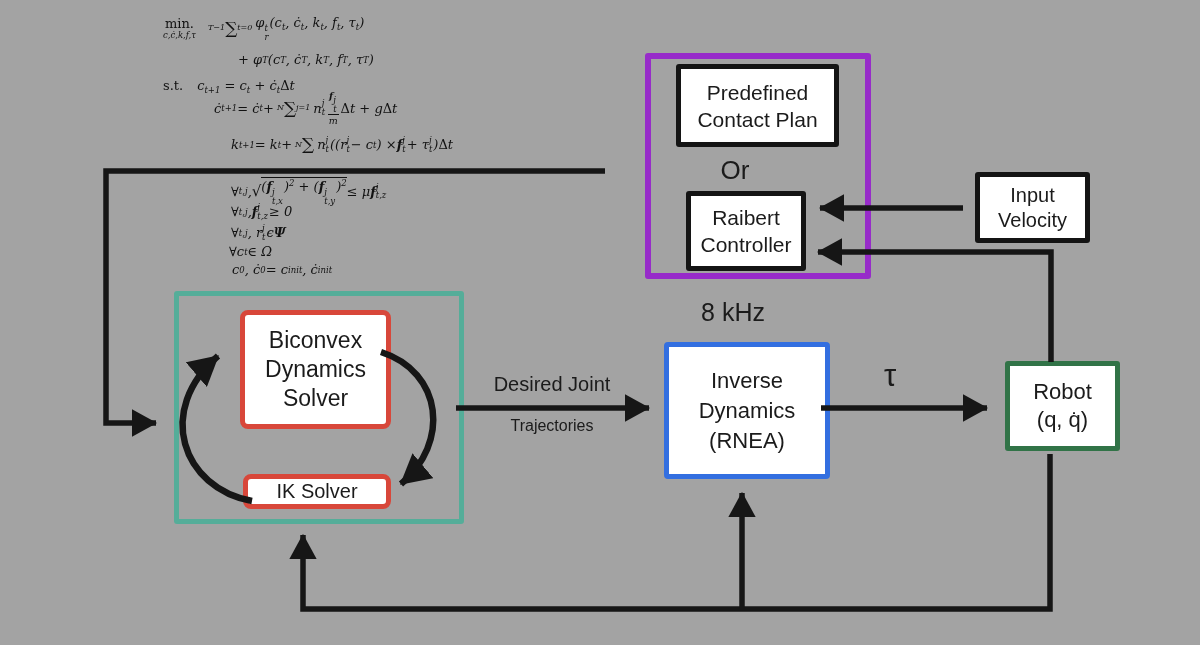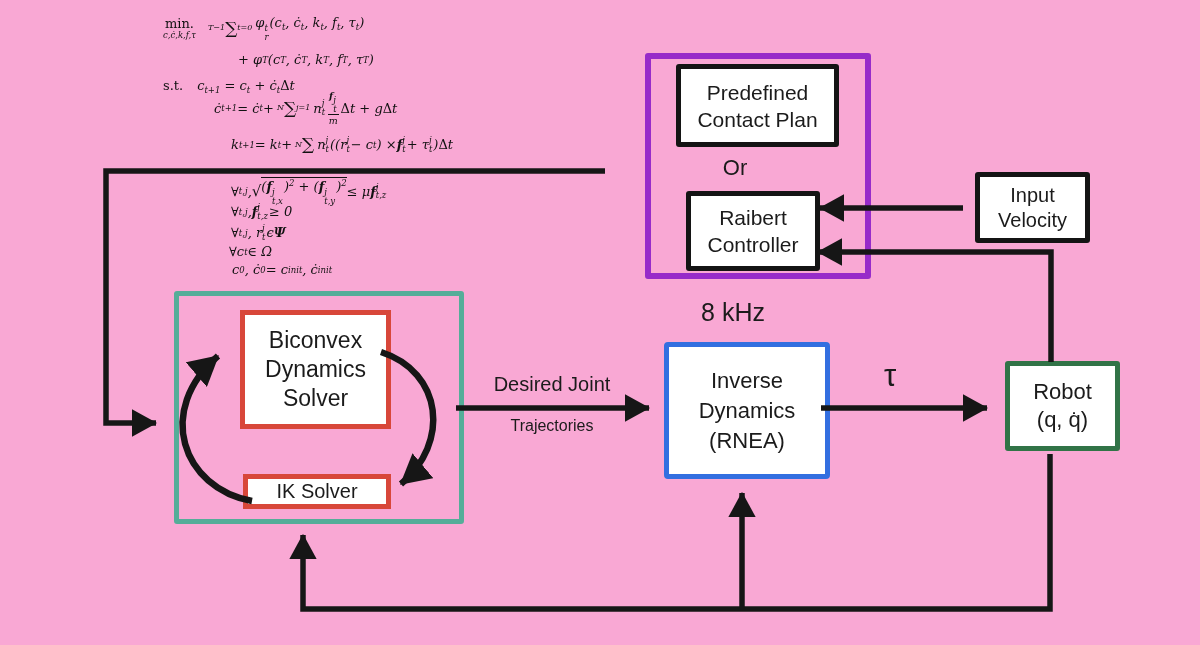--- a/index.html
+++ b/index.html
@@ -1,31 +1,31 @@
 <!DOCTYPE html>
 <html style="--c-black: #161616; --c-purple: #972bc9; --c-teal: #55ad99; --c-red: #d8473a; --c-blue: #336fe0; --c-green: #317347;"><head>
 <meta charset="utf-8">
 <style>
   html,body{margin:0;padding:0;background:#fff;}
-  #canvas{position:relative;width:1200px;height:645px;background:#f9a8d4;overflow:hidden;
+  #canvas{position:relative;width:1200px;height:645px;background:#a3a3a3;overflow:hidden;
           font-family:"Liberation Sans",sans-serif;color:#1b1b1b;}
 
   
   svg.connectors{position:absolute;left:0;top:0;pointer-events:none;}
   .conn{stroke:var(--c-black,#161616);stroke-width:5.5;fill:none;stroke-linejoin:miter;}
   .conn.cycle{stroke-width:6.5;}
 
   
   .dbox{position:absolute;box-sizing:border-box;background:#fff;display:flex;flex-direction:column;
         align-items:center;justify-content:center;text-align:center;margin-left:12px;}
   .blackb{border:5px solid #141414;border-radius:3px;}
 
   .purple-frame{border:6px solid var(--c-purple,#972bc9);border-radius:3px;background:transparent;}
   .teal-frame{border:5px solid var(--c-teal,#55ad99);border-radius:3px;background:transparent;}
-  .redb{border:5px solid var(--c-red,#d8473a);border-radius:0;}
+  .redb{border:5px solid var(--c-red,#d8473a);border-radius:8px;}
   .blueb{border:5px solid var(--c-blue,#336fe0);border-radius:4px;}
   .greenb{border:5px solid var(--c-green,#317347);border-radius:3px;}
 
   .lbl{position:absolute;text-align:center;}
 
   
   .eq-line{position:absolute;display:flex;align-items:center;white-space:nowrap;
            font:italic 13px "DejaVu Serif",serif;color:#111;}
   .eq-line sub{font-size:8.5px;line-height:0;vertical-align:-3px;font-style:italic;}
   .eq-line sup{font-size:8.5px;line-height:0;vertical-align:5px;}
@@ -124,23 +124,23 @@
     <div class="eq-line" style="left:232px;top:262px">c<sub>0</sub>, ċ<sub>0</sub> = c<sub>init</sub>, ċ<sub>init</sub></div>
   </div>
 
   <div class="dbox purple-frame" style="left:633px;top:53px;width:226px;height:226px"></div>
 
   <div class="dbox blackb" style="left:664px;top:64px;width:163px;height:83px;font-size:21px;line-height:27px">
     <span>Predefined</span>
     <span>Contact Plan</span>
   </div>
 
-  <div class="lbl" style="left:695px;top:155px;width:80px;font-size:22px">Or</div>
-
-  <div class="dbox blackb" style="left:674px;top:191px;width:134px;height:80px;font-size:21px;line-height:27px">
+  <div class="lbl" style="left:695px;top:155px;width:80px;font-size:26px">Or</div>
+
+  <div class="dbox blackb" style="left:674px;top:191px;width:120px;height:80px;font-size:21px;line-height:27px">
     <span>Raibert</span>
     <span>Controller</span>
   </div>
 
   <div class="dbox blackb" style="left:963px;top:172px;width:115px;height:71px;font-size:20px;line-height:25px">
     <span>Input</span>
     <span>Velocity</span>
   </div>
 
   <div class="lbl" style="left:678px;top:298px;width:110px;font-size:25px">8 kHz</div>

